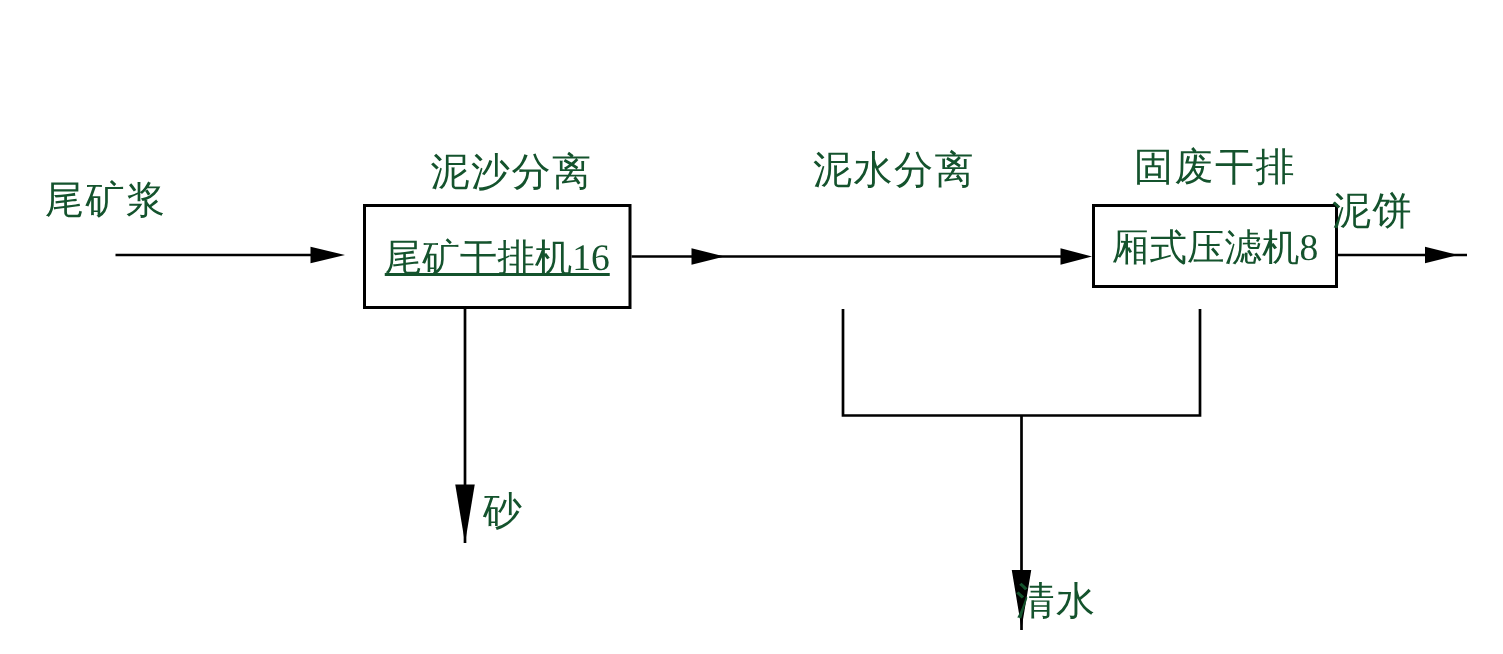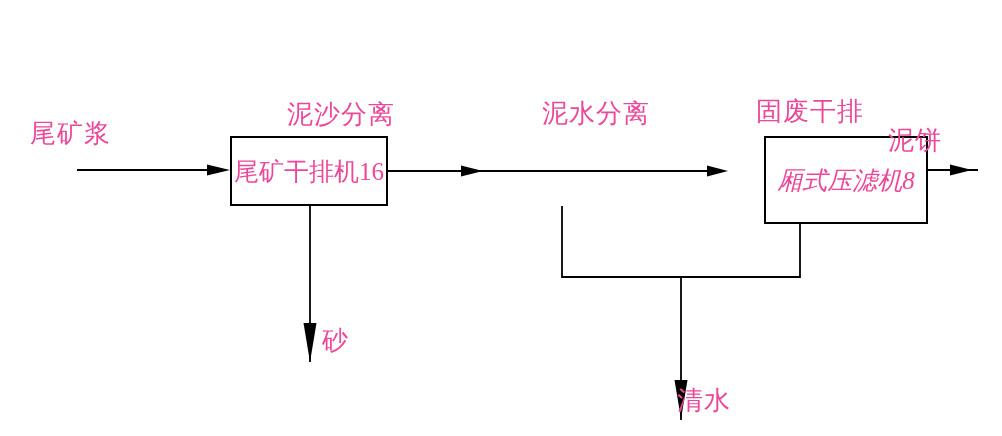--- a/index.html
+++ b/index.html
@@ -6,21 +6,21 @@
     margin: 0;
     padding: 0;
     background: #ffffff;
   }
   #canvas {
     position: relative;
     width: 1002px;
     height: 436px;
     background: #ffffff;
     font-family: "Liberation Serif", "DejaVu Serif", serif;
-    color: #ec4899;
+    color: #14532d;
     overflow: hidden;
   }
   #wires {
     position: absolute;
     left: 0;
     top: 0;
     width: 1002px;
     height: 436px;
   }
   .process-box {
@@ -30,23 +30,23 @@
     display: flex;
     align-items: center;
     justify-content: center;
     box-sizing: border-box;
   }
   .box-label {
     font-size: 25px;
     white-space: nowrap;
     letter-spacing: 0px;
   }
-  #box1 { left: 230px; top: 136px; width: 158px; height: 70px; }
+  #box1 { left: 242px; top: 136px; width: 179px; height: 70px; text-decoration: underline; }
   #box2 { left: 482px; top: 136px; width: 156px; height: 70px; }
-  #box3 { left: 764px; top: 136px; width: 164px; height: 88px; font-style: italic; }
+  #box3 { left: 728px; top: 136px; width: 164px; height: 56px; }
   .flow-label {
     position: absolute;
     font-size: 26px;
     white-space: nowrap;
     letter-spacing: 1px;
   }
   #lbl-input  { left: 30px;  top: 116px; }
   #lbl-stage1 { left: 287px; top: 97px; }
   #lbl-stage2 { left: 542px; top: 96px; }
   #lbl-stage3 { left: 756px; top: 94px; }

